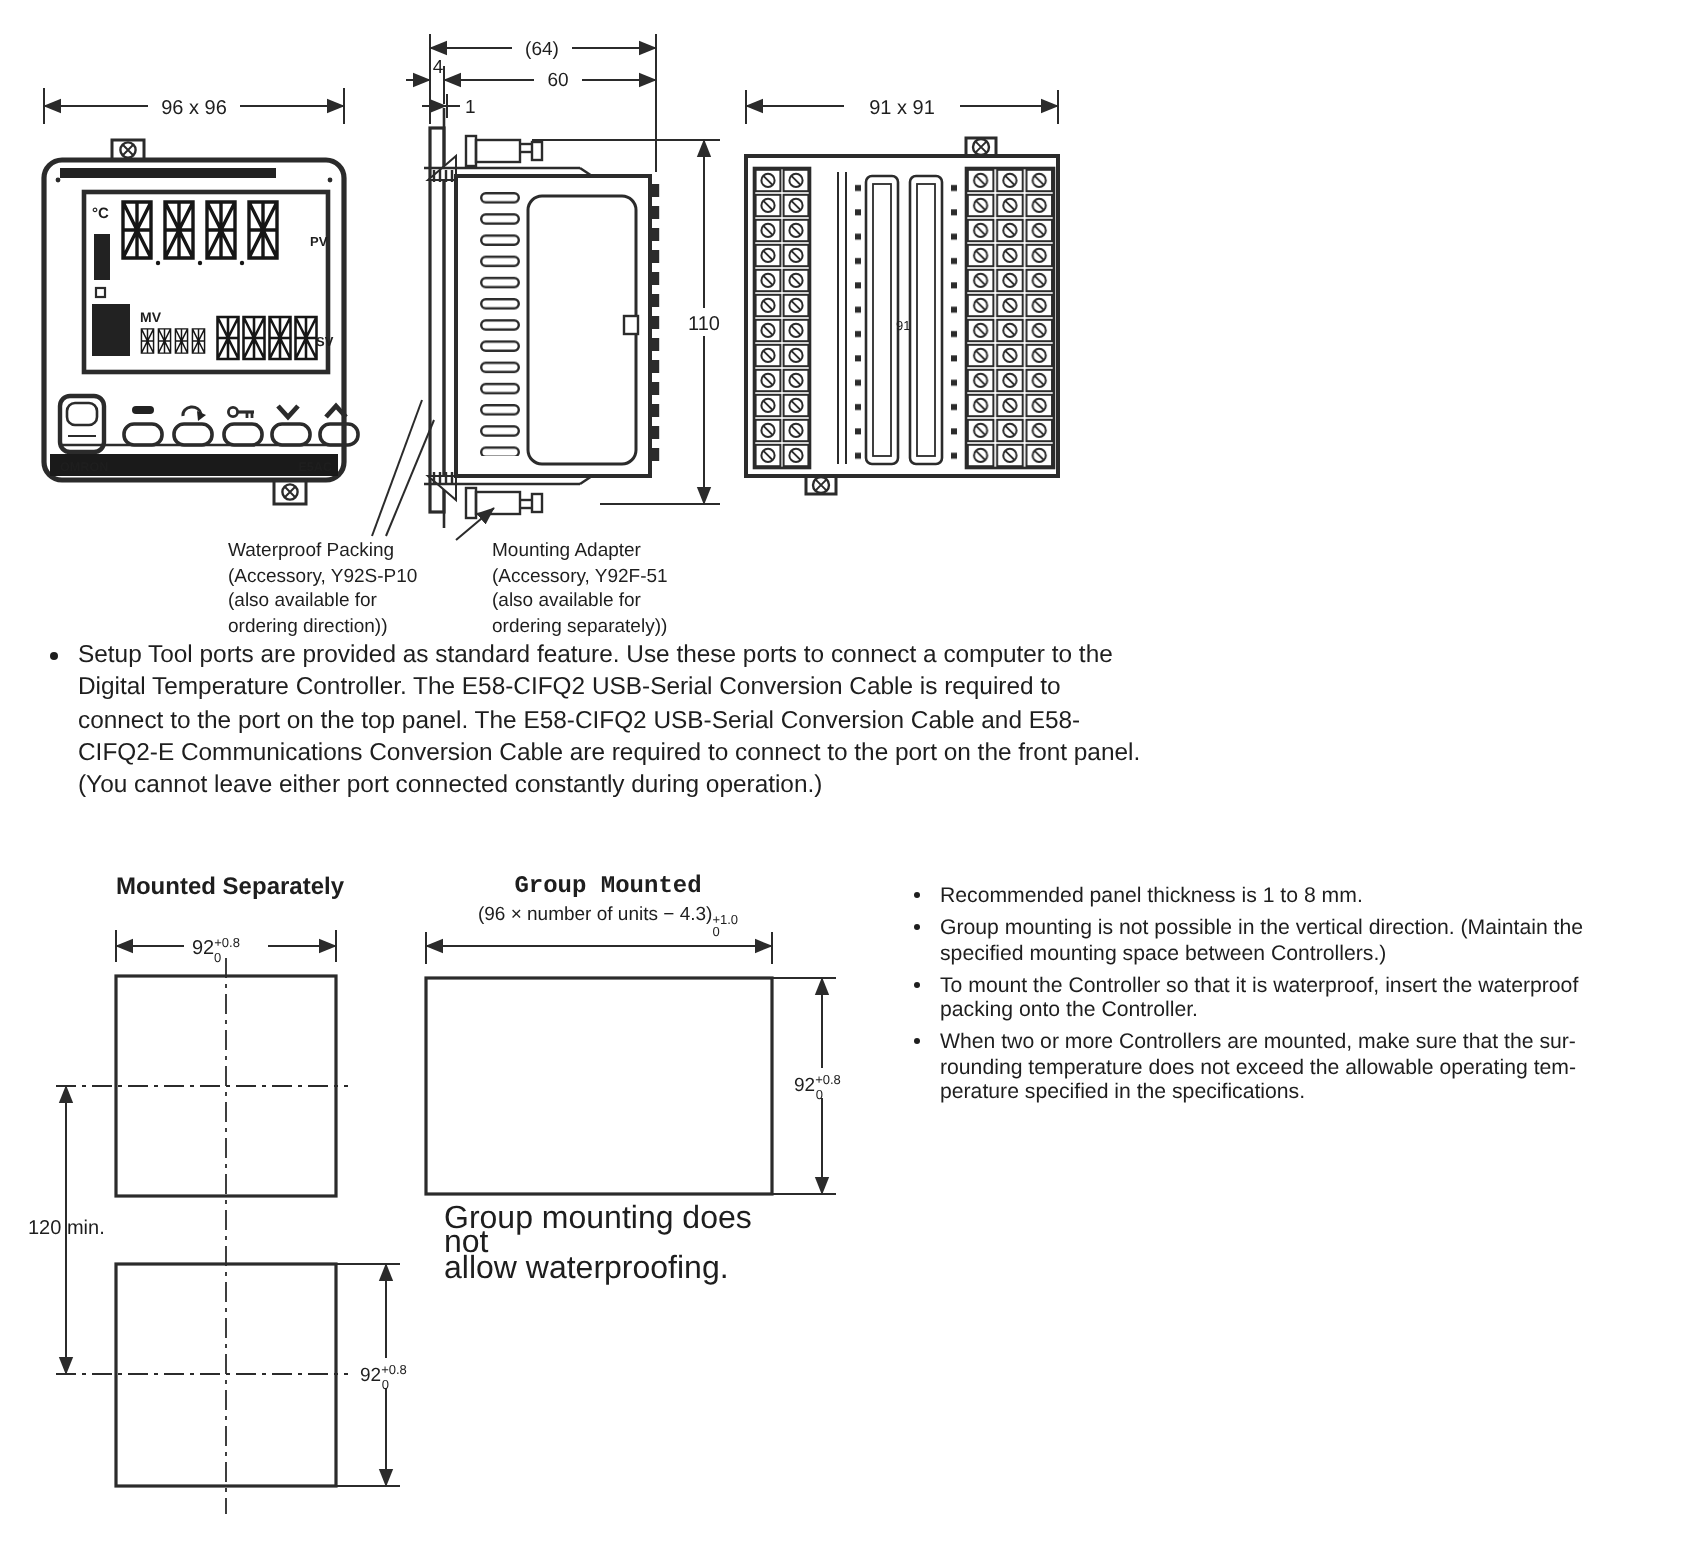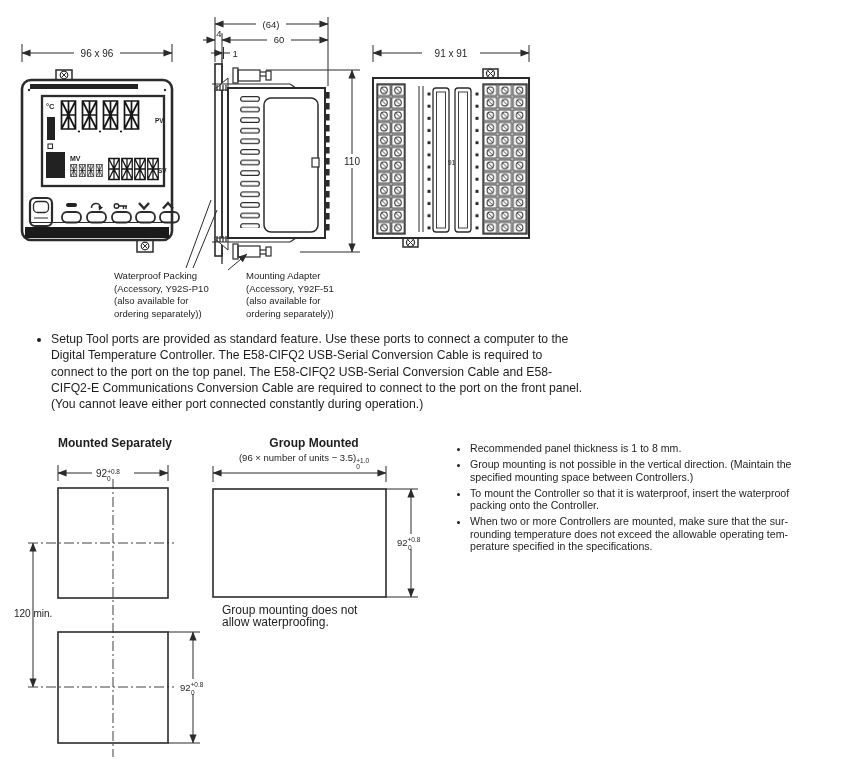--- a/index.html
+++ b/index.html
@@ -7,25 +7,25 @@
         font-family:"Liberation Sans",sans-serif;color:#1e1e1e;}
   #art{position:absolute;left:0;top:0;}
   svg text{fill:#1e1e1e;font-family:"Liberation Sans",sans-serif;}
   .abs{position:absolute;}
   .pre{white-space:pre-line;}
   .callout{font-size:9.5px;line-height:12.7px;}
   .h-title{font-weight:bold;font-size:12px;text-align:center;}
   .subtitle{font-size:9.5px;text-align:center;}
   .tol{display:inline-flex;flex-direction:column;vertical-align:-2px;font-size:6.5px;
        line-height:6px;text-align:left;}
-  .note-list{margin:12px;padding-left:17px;list-style:disc;}
+  .note-list{margin:0;padding-left:17px;list-style:disc;}
   .note-list li{font-size:12.2px;line-height:16.3px;}
   .blist{margin:0;padding-left:13px;list-style:disc;}
   .blist li{font-size:10.6px;line-height:12.3px;margin-bottom:4px;}
-  .gnote{font-size:12px;line-height:12.4px;}
+  .gnote{font-size:16px;line-height:12.4px;}
 </style>
 </head>
 <body>
 
 <div id="page">
 
 <svg id="art" width="854" height="772" viewBox="0 0 854 772">
   <defs>
     <marker id="ar" viewBox="0 0 10 10" refX="9.5" refY="5" markerWidth="9" markerHeight="9" orient="auto-start-reverse">
           <path d="M0,1 L10,5 L0,9 z" fill="#2b2b2b"></path>
@@ -264,40 +264,40 @@
     <line x1="386" y1="597" x2="418" y2="597" stroke-width="1"></line>
     <line x1="411" y1="489" x2="411" y2="597" stroke-width="1" marker-start="url(#ar)" marker-end="url(#ar)"></line>
     <rect x="394" y="534" width="36" height="15" fill="#fff" stroke="none"></rect>
     <text x="397" y="545.5" font-size="9.5" stroke="none" fill="#1e1e1e"><tspan>92</tspan><tspan dy="-3.5" font-size="6.5">+0.8</tspan><tspan dx="-12.5" dy="7.5" font-size="6.5">0</tspan></text>
   </g>
 </svg>
 
 <div class="abs callout pre" style="left:114px;top:270px;width:106px;">Waterproof Packing
 (Accessory, Y92S-P10
 (also available for
-ordering separately))</div>
+ordering direction))</div>
 
 <div class="abs callout pre" style="left:212px;top:270px;width:106px;margin-left:34px;">Mounting Adapter
 (Accessory, Y92F-51
 (also available for
 ordering separately))</div>
 
 <ul class="abs note-list" style="left:22px;top:319px;width:650px;">
   <li class="pre">Setup Tool ports are provided as standard feature. Use these ports to connect a computer to the
 Digital Temperature Controller. The E58-CIFQ2 USB-Serial Conversion Cable is required to
 connect to the port on the top panel. The E58-CIFQ2 USB-Serial Conversion Cable and E58-
 CIFQ2-E Communications Conversion Cable are required to connect to the port on the front panel.
 (You cannot leave either port connected constantly during operation.)</li>
 </ul>
 
 <div class="abs h-title" style="left:55px;top:436px;width:120px;">Mounted Separately</div>
 
-<div class="abs h-title" style="left:232px;top:436px;width:164px;">Group Mounted</div>
-
-<div class="abs subtitle" style="left:205px;top:452px;width:198px;"><span>(96 × number of units − 3.5)</span><span class="tol">
+<div class="abs h-title" style="left:222px;top:436px;width:164px;font-family:Liberation Mono, monospace;">Group Mounted</div>
+
+<div class="abs subtitle" style="left:205px;top:452px;width:198px;"><span>(96 × number of units − 4.3)</span><span class="tol">
         <span>+1.0</span>
         <span>0</span>
       </span></div>
 
 <div class="abs gnote pre" style="left:222px;top:604px;width:180px;">Group mounting does not
 allow waterproofing.</div>
 
 <ul class="abs blist" style="left:457px;top:442px;width:396px;">
   <li class="pre">Recommended panel thickness is 1 to 8 mm.</li>
   <li class="pre">Group mounting is not possible in the vertical direction. (Maintain the

